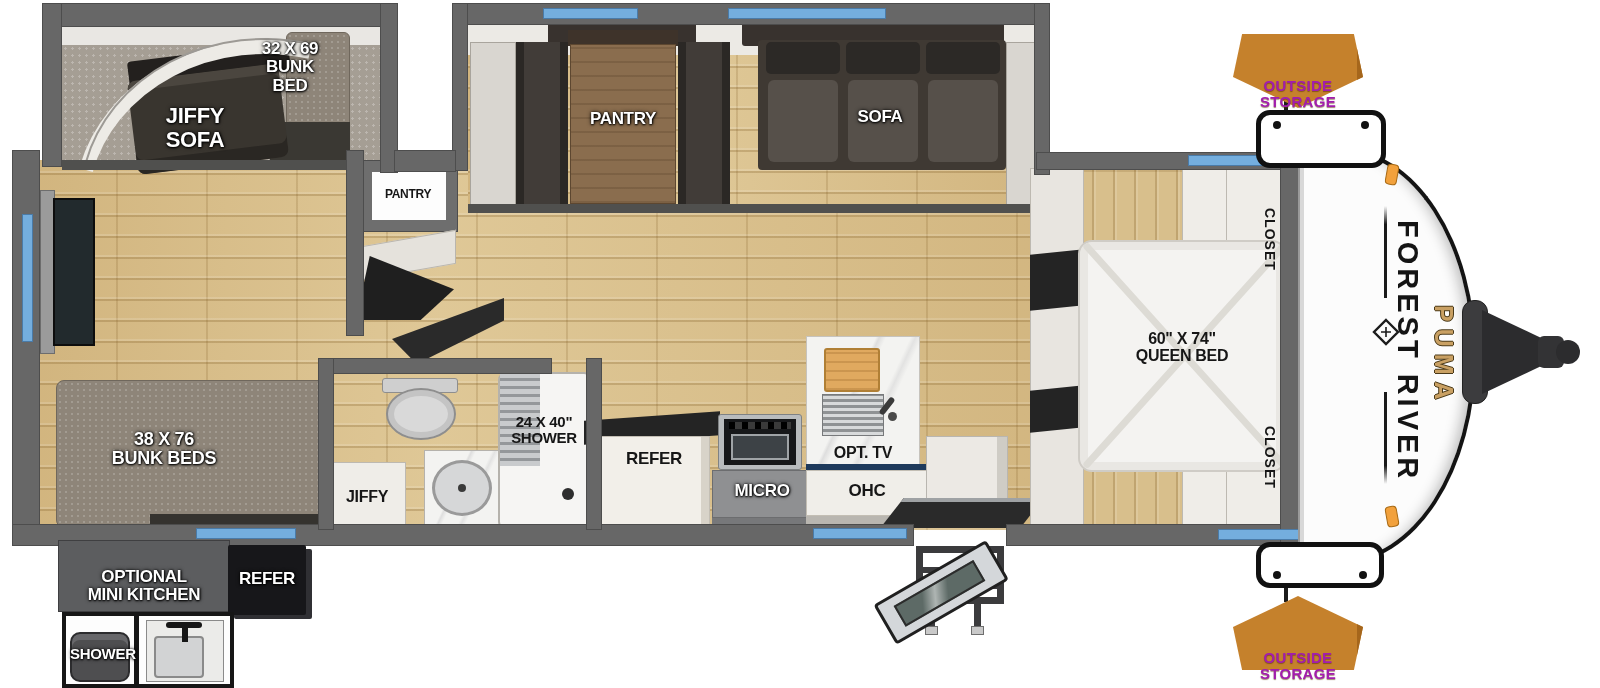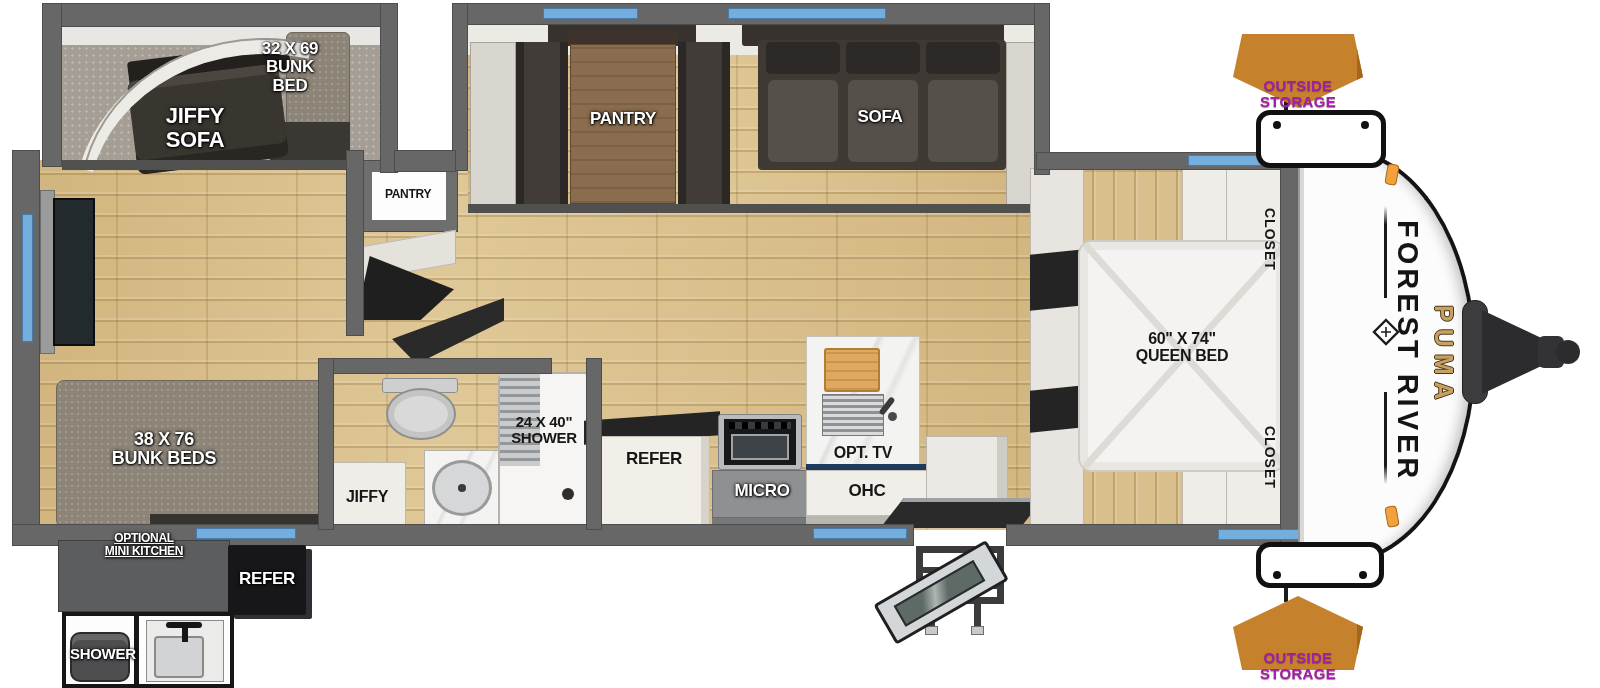--- a/index.html
+++ b/index.html
@@ -209,21 +209,21 @@
   </div>
   <div class="abs" style="left:1233px;top:596px;width:130px;height:74px;background:#c5812c;clip-path:polygon(0 42%, 50% 0, 100% 42%, 93% 100%, 7% 100%);box-shadow:inset -6px 0 0 #a5661c;"></div>
 
   <div class="lbl lbl-w" style="left:240px;top:40px;width:100px;font-size:17px;">32 X 69
 BUNK
 BED</div>
   <div class="lbl lbl-w" style="left:150px;top:104px;width:90px;font-size:22px;">JIFFY
 SOFA</div>
   <div class="lbl lbl-w" style="left:84px;top:430px;width:160px;font-size:18px;">38 X 76
 BUNK BEDS</div>
-  <div class="lbl lbl-w" style="left:62px;top:532px;width:164px;font-size:12px;text-decoration:underline;">OPTIONAL
+  <div class="lbl lbl-w" style="left:62px;top:568px;width:164px;font-size:17px;">OPTIONAL
 MINI KITCHEN</div>
   <div class="lbl lbl-w" style="left:228px;top:570px;width:78px;font-size:17px;">REFER</div>
   <div class="lbl lbl-w" style="left:70px;top:646px;width:60px;font-size:15px;">SHOWER</div>
   <div class="lbl lbl-b" style="left:362px;top:188px;width:92px;font-size:12px;">PANTRY</div>
   <div class="lbl lbl-w" style="left:568px;top:110px;width:110px;font-size:17px;">PANTRY</div>
   <div class="lbl lbl-w" style="left:820px;top:108px;width:120px;font-size:17px;">SOFA</div>
   <div class="lbl lbl-b" style="left:328px;top:488px;width:78px;font-size:16px;">JIFFY</div>
   <div class="lbl lbl-b" style="left:498px;top:414px;width:92px;font-size:15px;">24 X 40"
 SHOWER</div>
   <div class="lbl lbl-b" style="left:598px;top:450px;width:112px;font-size:17px;">REFER</div>

